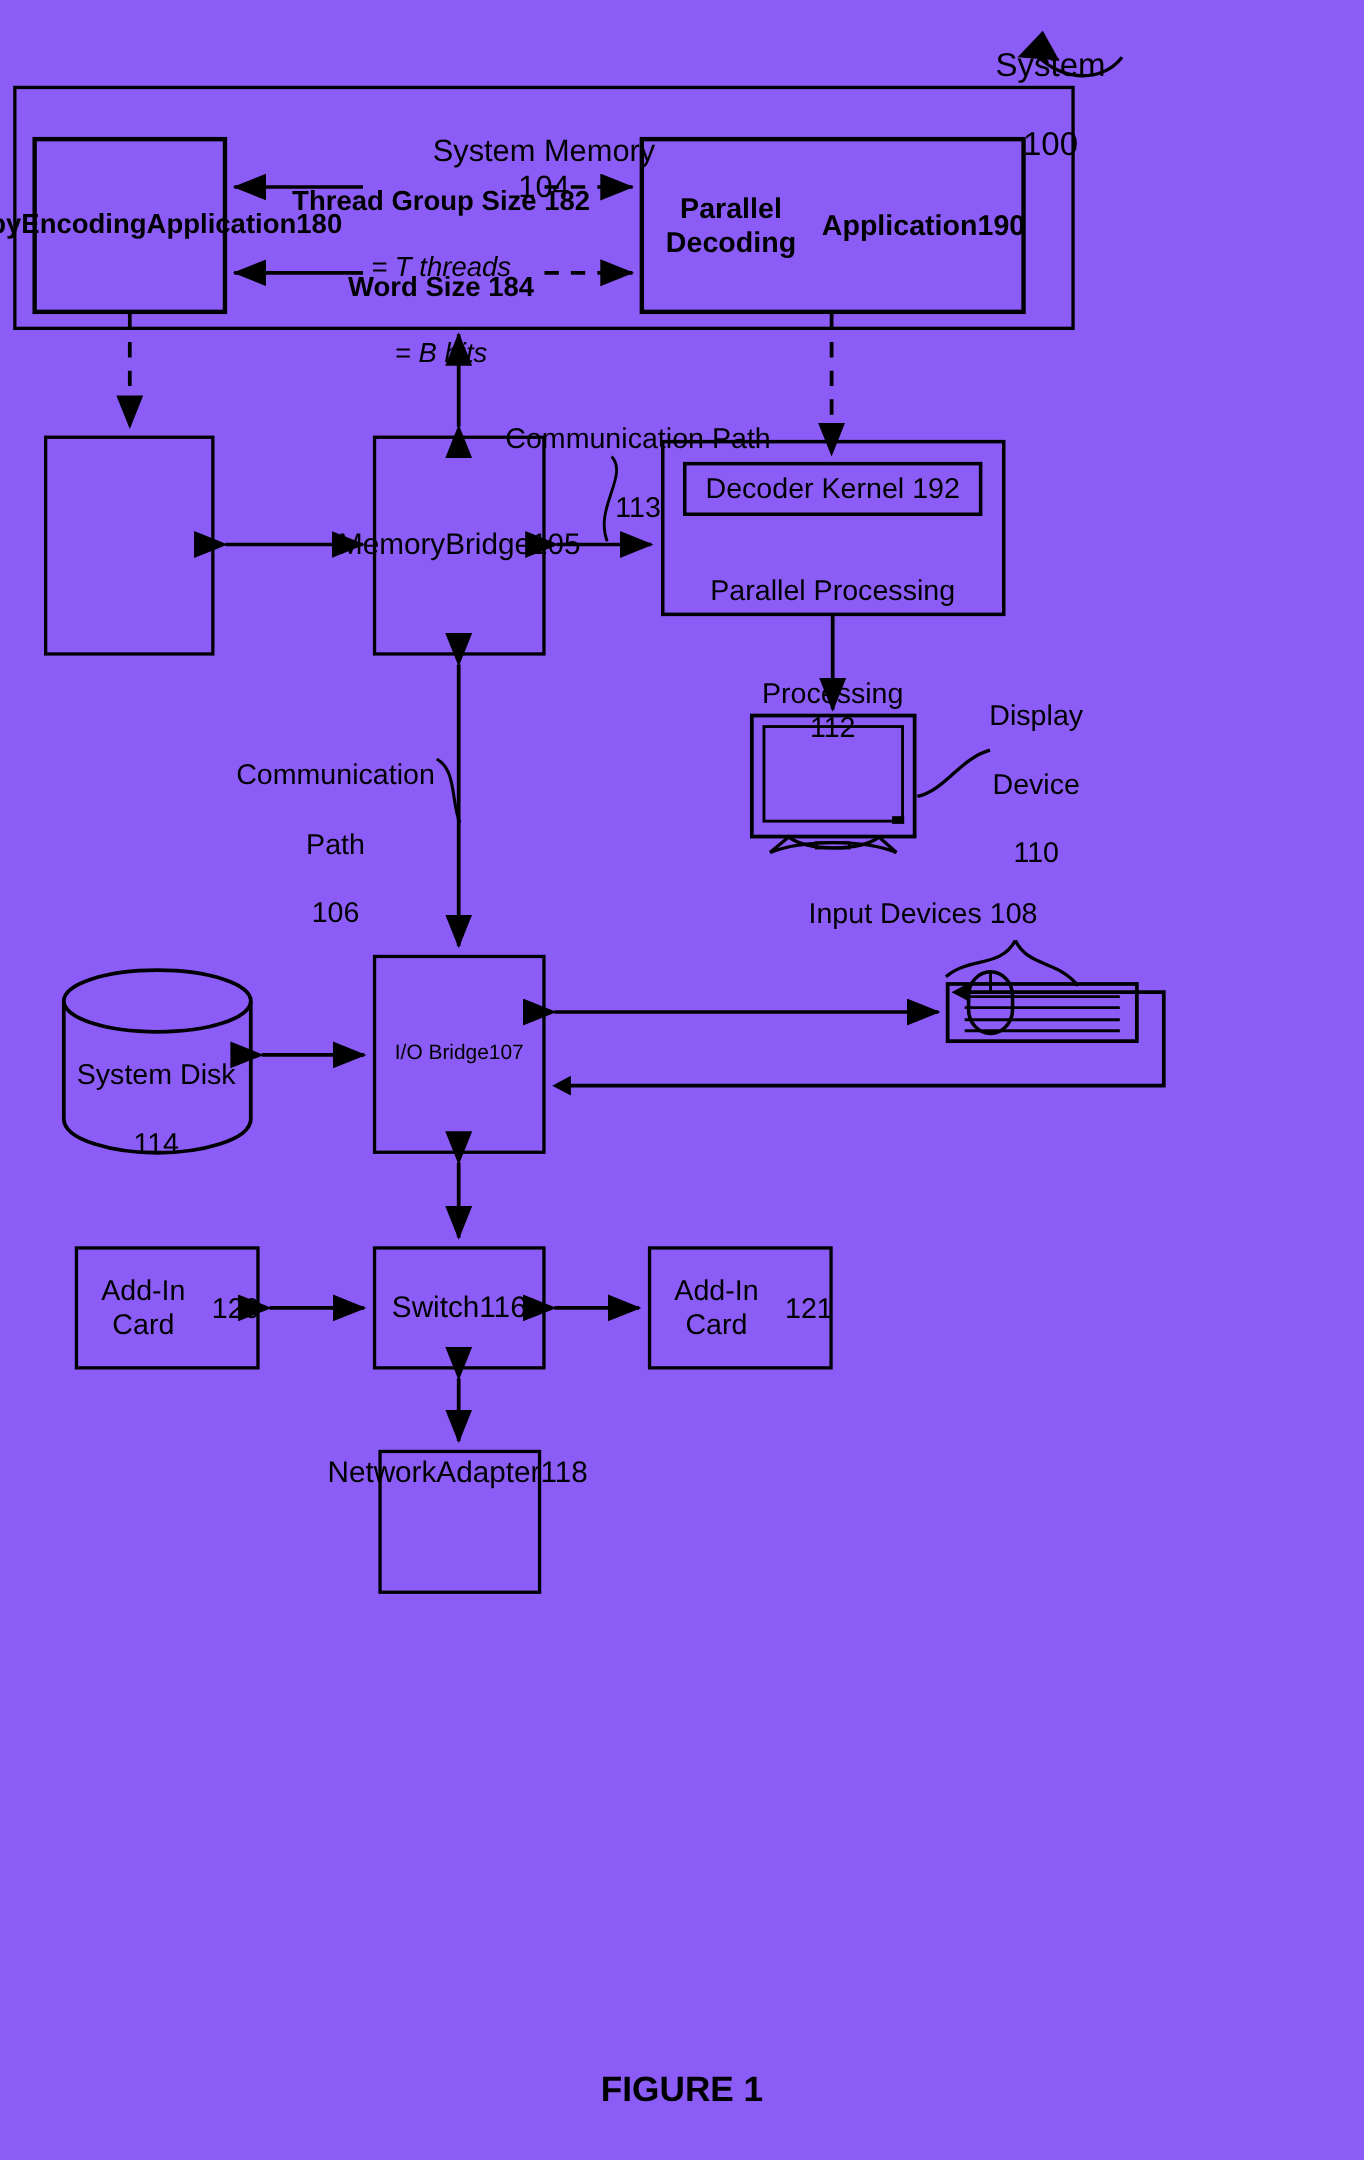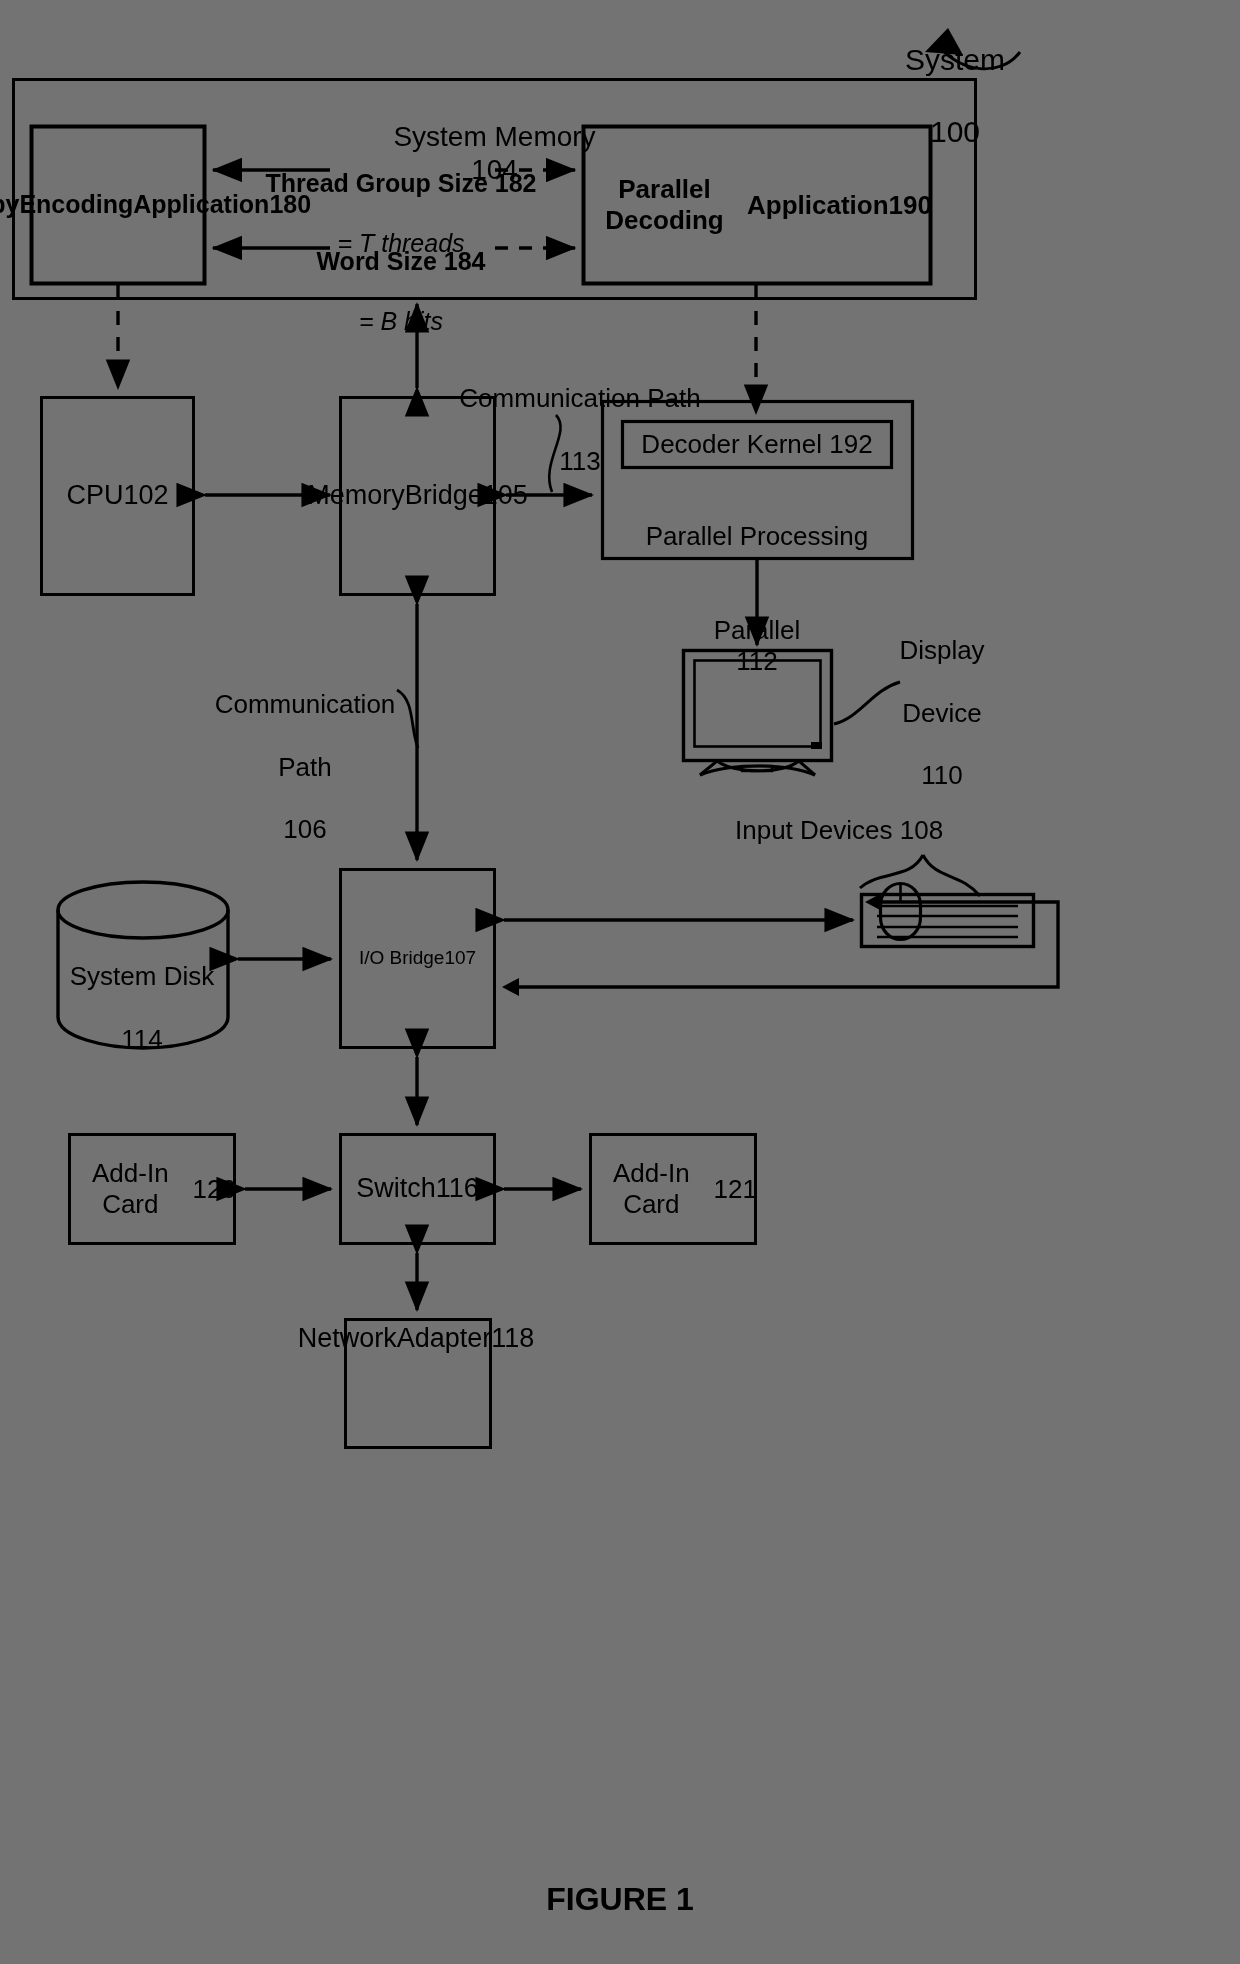--- a/index.html
+++ b/index.html
@@ -9,21 +9,21 @@
     background: #ffffff;
   }
   body {
     font-family: "Liberation Sans", sans-serif;
     color: #000000;
   }
   #page {
     position: relative;
     width: 1240px;
     height: 1964px;
-    background: #737373;
+    background: #8b5cf6;
     overflow: hidden;
   }
   #svg-layer {
     position: absolute;
     left: 0;
     top: 0;
     width: 1240px;
     height: 1964px;
   }
   .node {
@@ -243,42 +243,38 @@
   <div class="lbl" id="tgs-label">
     <div class="bold">Thread Group Size 182</div>
     <div class="ital">= T threads</div>
   </div>
 
   <div class="lbl" id="ws-label">
     <div class="bold">Word Size 184</div>
     <div class="ital">= B bits</div>
   </div>
 
-  <div class="node" id="cpu-box">
-    <span>CPU</span>
-    <span class="u">102</span>
-  </div>
 
   <div class="node" id="membridge-box">
     <span>Memory</span>
     <span>Bridge</span>
     <span class="u">105</span>
   </div>
 
   <div class="node" id="decoder-box">
     <div>
       <span>Decoder Kernel</span>
       <span class="u">192</span>
     </div>
   </div>
 
   <div class="lbl" id="pps-text">
     <div>Parallel Processing</div>
     <div>
-      <span>Parallel</span>
+      <span>Processing</span>
       <span class="u">112</span>
     </div>
   </div>
 
   <div class="lbl" id="commpath113">
     <div>Communication Path</div>
     <div>113</div>
   </div>
 
   <div class="lbl" id="commpath106">

